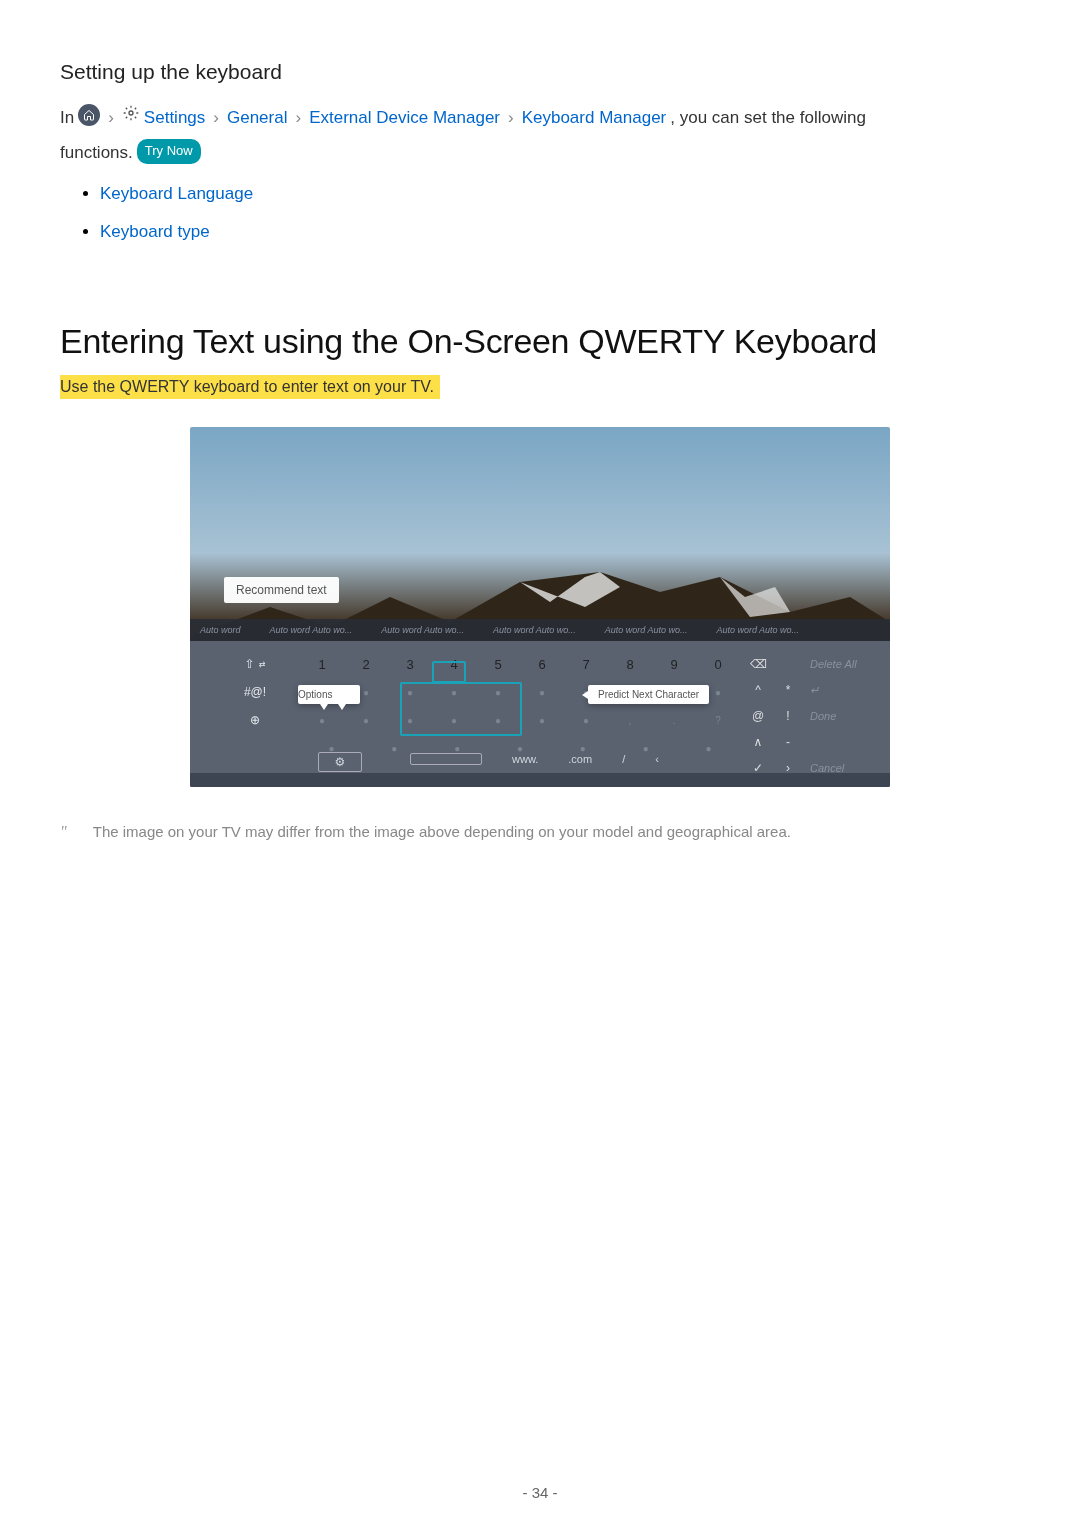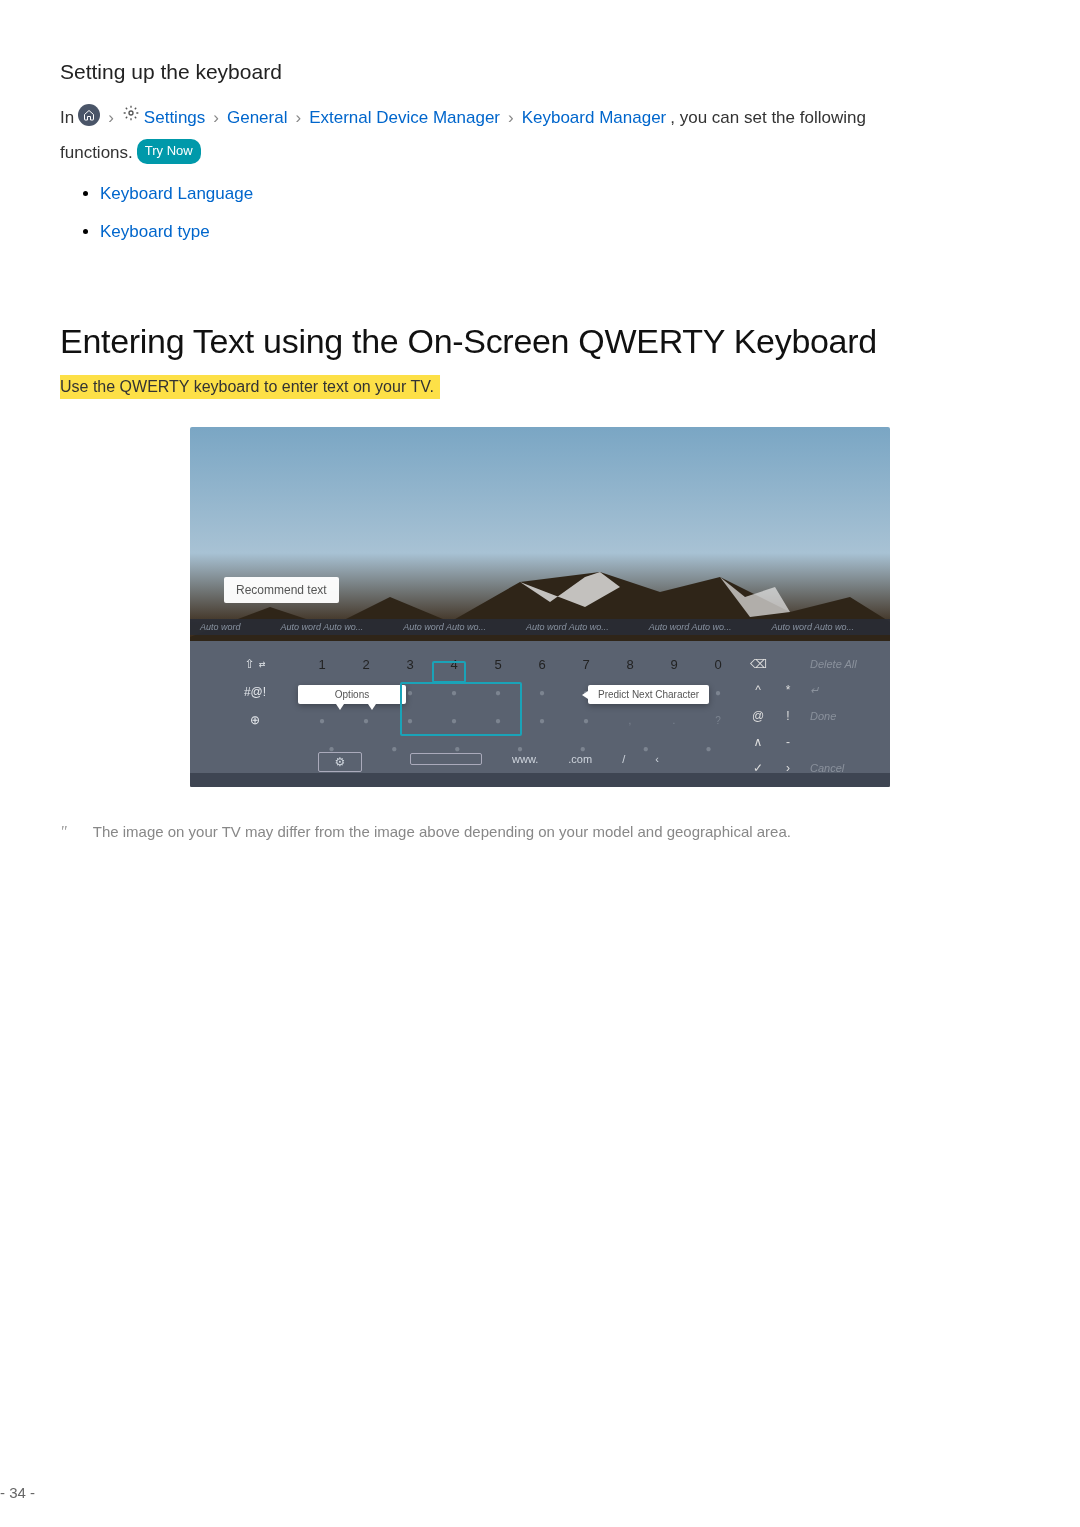--- a/index.html
+++ b/index.html
@@ -15,51 +15,51 @@
 ul.opts{margin:16px 0 0 0;padding-left:40px}
 ul.opts li{font-size:17px;margin:18px 0;color:#000}
 ul.opts li .link{font-weight:500}
 h1.big{font-size:34px;font-weight:400;color:#111;margin:80px 0 14px 0;letter-spacing:-0.3px}
 .lead{background:#fde047;display:inline-block;padding:3px 6px 3px 0;font-size:16px;color:#333}
 .figure{margin:28px auto 0 auto;width:700px}
 .tv{width:700px;height:360px;border-radius:2px;overflow:hidden;position:relative;background:linear-gradient(to bottom,#7aa6c4 0%,#a8c2d4 35%,#3e2f1f 55%,#2b2216 100%)}
 .mountain{position:absolute;bottom:100px;left:0;right:0;height:120px}
 .mtn-svg{width:100%;height:100%}
 .recbox{position:absolute;left:34px;top:150px;background:rgba(255,255,255,0.96);border-radius:2px;padding:6px 12px;font-size:12px;color:#555}
-.suggest{position:absolute;left:0;right:0;top:192px;height:16px;background:rgba(40,45,55,0.85);display:flex;align-items:center;padding:0 10px;gap:40px}
+.suggest{position:absolute;left:0;right:0;top:192px;height:22px;background:rgba(40,45,55,0.85);display:flex;align-items:center;padding:0 10px;gap:29px}
 .sg{color:#8892a0;font-size:9px;font-style:italic}
 .kbarea{position:absolute;left:0;right:0;bottom:0;top:214px;background:#5a6270;padding:12px 30px 8px 30px;display:flex;gap:10px}
 .kb-left{width:70px;display:flex;flex-direction:column;gap:10px;align-items:center;padding-top:2px}
 .kb-left .lrow{color:#e4e7eb;font-size:12px;height:18px;display:flex;align-items:center;gap:4px}
 .kb-mid{flex:1}
 .krow{display:flex;gap:0;height:22px;align-items:center;margin-bottom:6px}
 .kkey{flex:1;text-align:center;color:#ddd;font-size:13px}
 .kkey.num{color:#222}
 .krow.dim .kkey{color:#7c8490;font-size:10px}
-.opts-pop{position:absolute;left:108px;top:258px;width:74px;background:#fff;border-radius:2px;text-align:center;font-size:10px;padding:4px 17px;color:#555;box-shadow:0 2px 6px rgba(0,0,0,0.3)}
+.opts-pop{position:absolute;left:108px;top:258px;width:62px;background:#fff;border-radius:2px;text-align:left;font-size:10px;padding:4px 0;color:#555;box-shadow:0 2px 6px rgba(0,0,0,0.3)}
 .opts-pop::before,.opts-pop::after{content:'';position:absolute;bottom:-6px;left:50%;width:0;height:0;border-left:4px solid transparent;border-right:4px solid transparent;border-top:6px solid #fff}
 .opts-pop::before{left:35%}
 .opts-pop::after{left:65%}
 .pred-pop{position:absolute;left:398px;top:258px;background:#fff;border-radius:2px;font-size:10px;padding:4px 10px;color:#555;box-shadow:0 2px 6px rgba(0,0,0,0.3)}
 .pred-pop::before{content:'';position:absolute;left:-6px;top:50%;margin-top:-4px;width:0;height:0;border-top:4px solid transparent;border-bottom:4px solid transparent;border-right:6px solid #fff}
 .settings-chip{position:absolute;left:128px;top:325px;width:42px;height:18px;border:1px solid #aab;border-radius:2px;display:flex;align-items:center;justify-content:center;color:#cfd5dd;font-size:12px}
 .highlight{position:absolute;border:2px solid #1aa3b8;border-radius:2px}
 .hl1{left:242px;top:234px;width:30px;height:18px}
 .hl2{left:210px;top:255px;width:118px;height:50px}
 .kb-right{width:110px;display:flex;flex-direction:column;gap:8px;padding-top:2px}
 .rrow{display:flex;gap:14px;align-items:center;height:18px}
 .rsym{color:#ddd;font-size:12px;width:16px;text-align:center}
 .ract{color:#8a919c;font-size:11px;font-style:italic}
 .sp-row{position:absolute;left:220px;bottom:22px;display:flex;gap:30px;align-items:flex-end;color:#cfd5dd;font-size:11px}
 .spbar{width:70px;height:10px;border:1px solid #aab;border-radius:2px}
 .bottom-bar{position:absolute;left:0;right:0;bottom:0;height:14px;background:#3e4552}
 .note{margin:36px 0 0 0;display:flex;gap:26px;align-items:flex-start}
 .note-mark{color:#999;font-size:16px;font-style:italic;font-family:Georgia,serif}
 .note-text{color:#888;font-size:15px}
-.pagenum{position:absolute;bottom:26px;left:0;right:0;color:#666;font-size:15px}
+.pagenum{position:absolute;bottom:26px;left:0;right:0;text-align:center;color:#666;font-size:15px}
 </style>
 </head>
 <body>
 
 <div class="page">
 
   <h3 class="sec-title">Setting up the keyboard</h3>
 
   <p class="para">
     <span>In</span>

